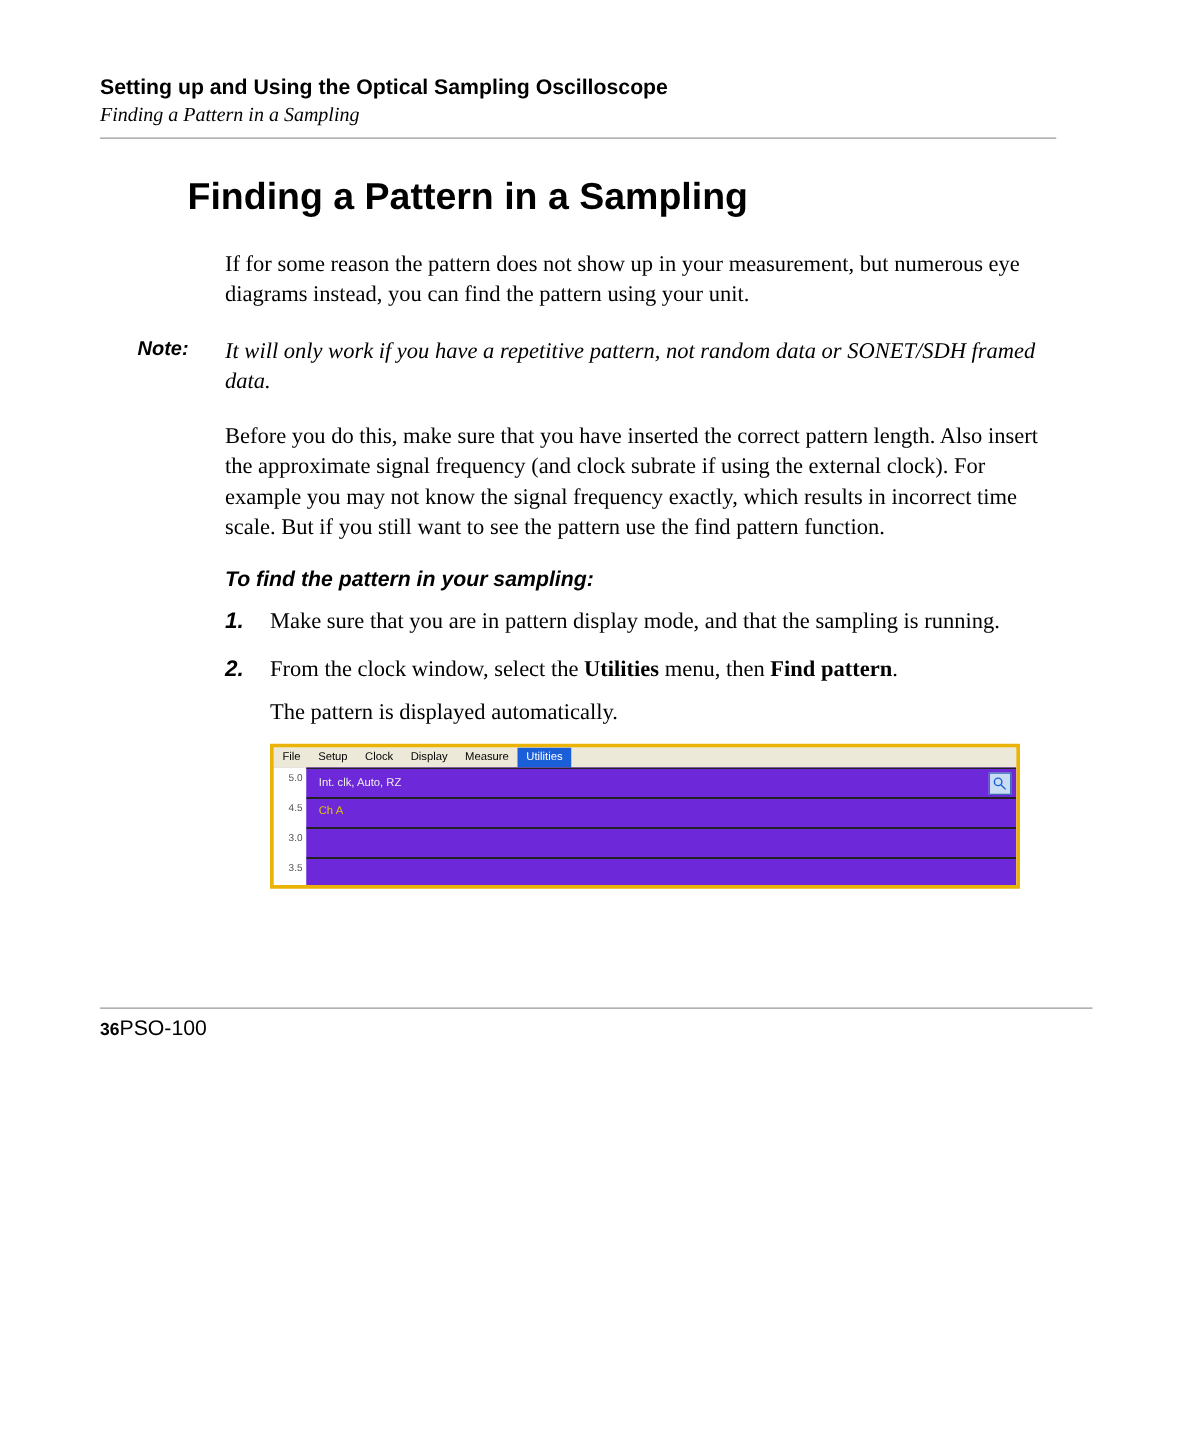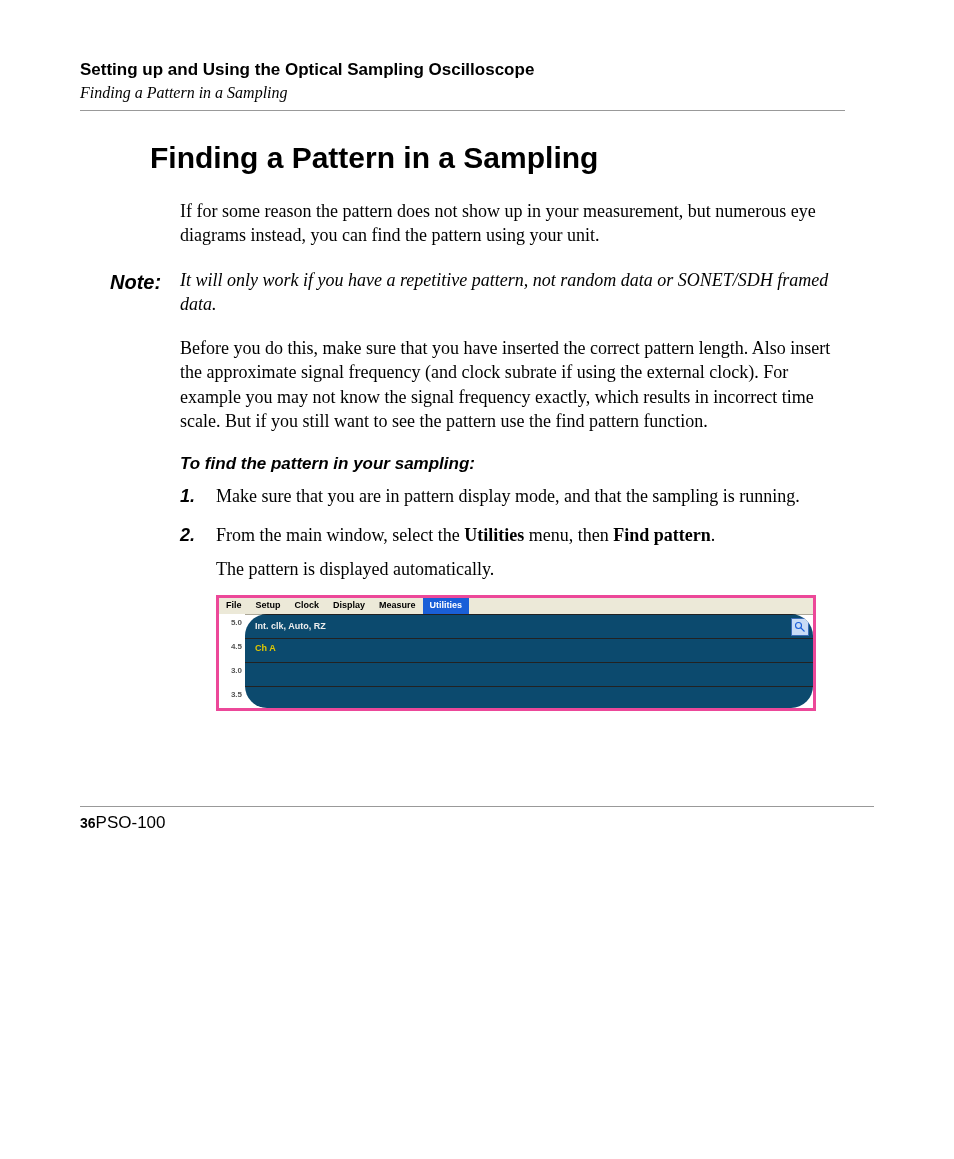--- a/index.html
+++ b/index.html
@@ -52,21 +52,21 @@
   .note-block {
     display: flex;
     align-items: flex-start;
     margin: 0 0 20px 0;
     margin-left: -70px;
   }
   .note-label {
     font-family: Verdana, Arial, sans-serif;
     font-weight: 700;
     font-style: italic;
-    font-size: 20px;
+    font-size: 16px;
     width: 70px;
     flex: 0 0 70px;
     padding-top: 1px;
   }
   .note-body {
     font-style: italic;
     font-size: 18px;
     line-height: 1.35;
   }
   .subhead {
@@ -98,30 +98,29 @@
     left: 0;
   }
   .step-follow {
     margin-top: 10px;
   }
   .bold { font-weight: 700; }
 
   
   .shot {
     margin-top: 14px;
-    border: 3px solid #ec4899;
+    border: 3px solid #eab308;
     width: 600px;
     height: 116px;
     background: #fff;
     font-family: Tahoma, Arial, sans-serif;
     font-size: 9px;
     position: relative;
     overflow: hidden;
     box-sizing: border-box;
-    font-weight: bold;
   }
   .menubar {
     display: flex;
     height: 16px;
     background: #ece9d8;
     border-bottom: 1px solid #aca899;
   }
   .menubar .mi {
     padding: 1px 7px;
     color: #000;
@@ -166,24 +165,23 @@
     font-size: 8px;
     position: relative;
   }
   .yaxis .tk { position: absolute; right: 3px; }
   .t50 { top: 4px; }
   .t45 { top: 28px; }
   .t40 { top: 52px; }
   .t35 { top: 76px; }
   .plotarea {
     flex: 1;
-    background: #0c4a6e;
+    background: #6d28d9;
     position: relative;
     overflow: hidden;
-    border-radius: 22px;
   }
   .plotarea::before {
     content: "";
     background-image:
       repeating-linear-gradient(to bottom, #222 0 1px, transparent 1px 24px);
     position: absolute; inset: 0;
   }
   .plot-label { position: absolute; font-size: 9px; }
   .pl1 { top: 6px; left: 10px; color: #eee; }
   .pl2 { top: 28px; left: 10px; color: #e0c800; }
@@ -229,21 +227,21 @@
       <div class="note-body">It will only work if you have a repetitive pattern, not random data or SONET/SDH framed data.</div>
     </div>
 
     <p class="para">Before you do this, make sure that you have inserted the correct pattern length. Also insert the approximate signal frequency (and clock subrate if using the external clock). For example you may not know the signal frequency exactly, which results in incorrect time scale. But if you still want to see the pattern use the find pattern function.</p>
 
     <div class="subhead">To find the pattern in your sampling:</div>
 
     <ol class="steps">
       <li>Make sure that you are in pattern display mode, and that the sampling is running.</li>
       <li>
-        <span>From the main window, select the </span><span class="bold">Utilities</span><span> menu, then </span><span class="bold">Find pattern</span><span>.</span>
+        <span>From the clock window, select the </span><span class="bold">Utilities</span><span> menu, then </span><span class="bold">Find pattern</span><span>.</span>
         <div class="step-follow">The pattern is displayed automatically.</div>
 
         <div class="shot">
           <div class="menubar">
             <div class="mi">File</div>
             <div class="mi">Setup</div>
             <div class="mi">Clock</div>
             <div class="mi">Display</div>
             <div class="mi">Measure</div>
             <div class="mi open">Utilities</div>

